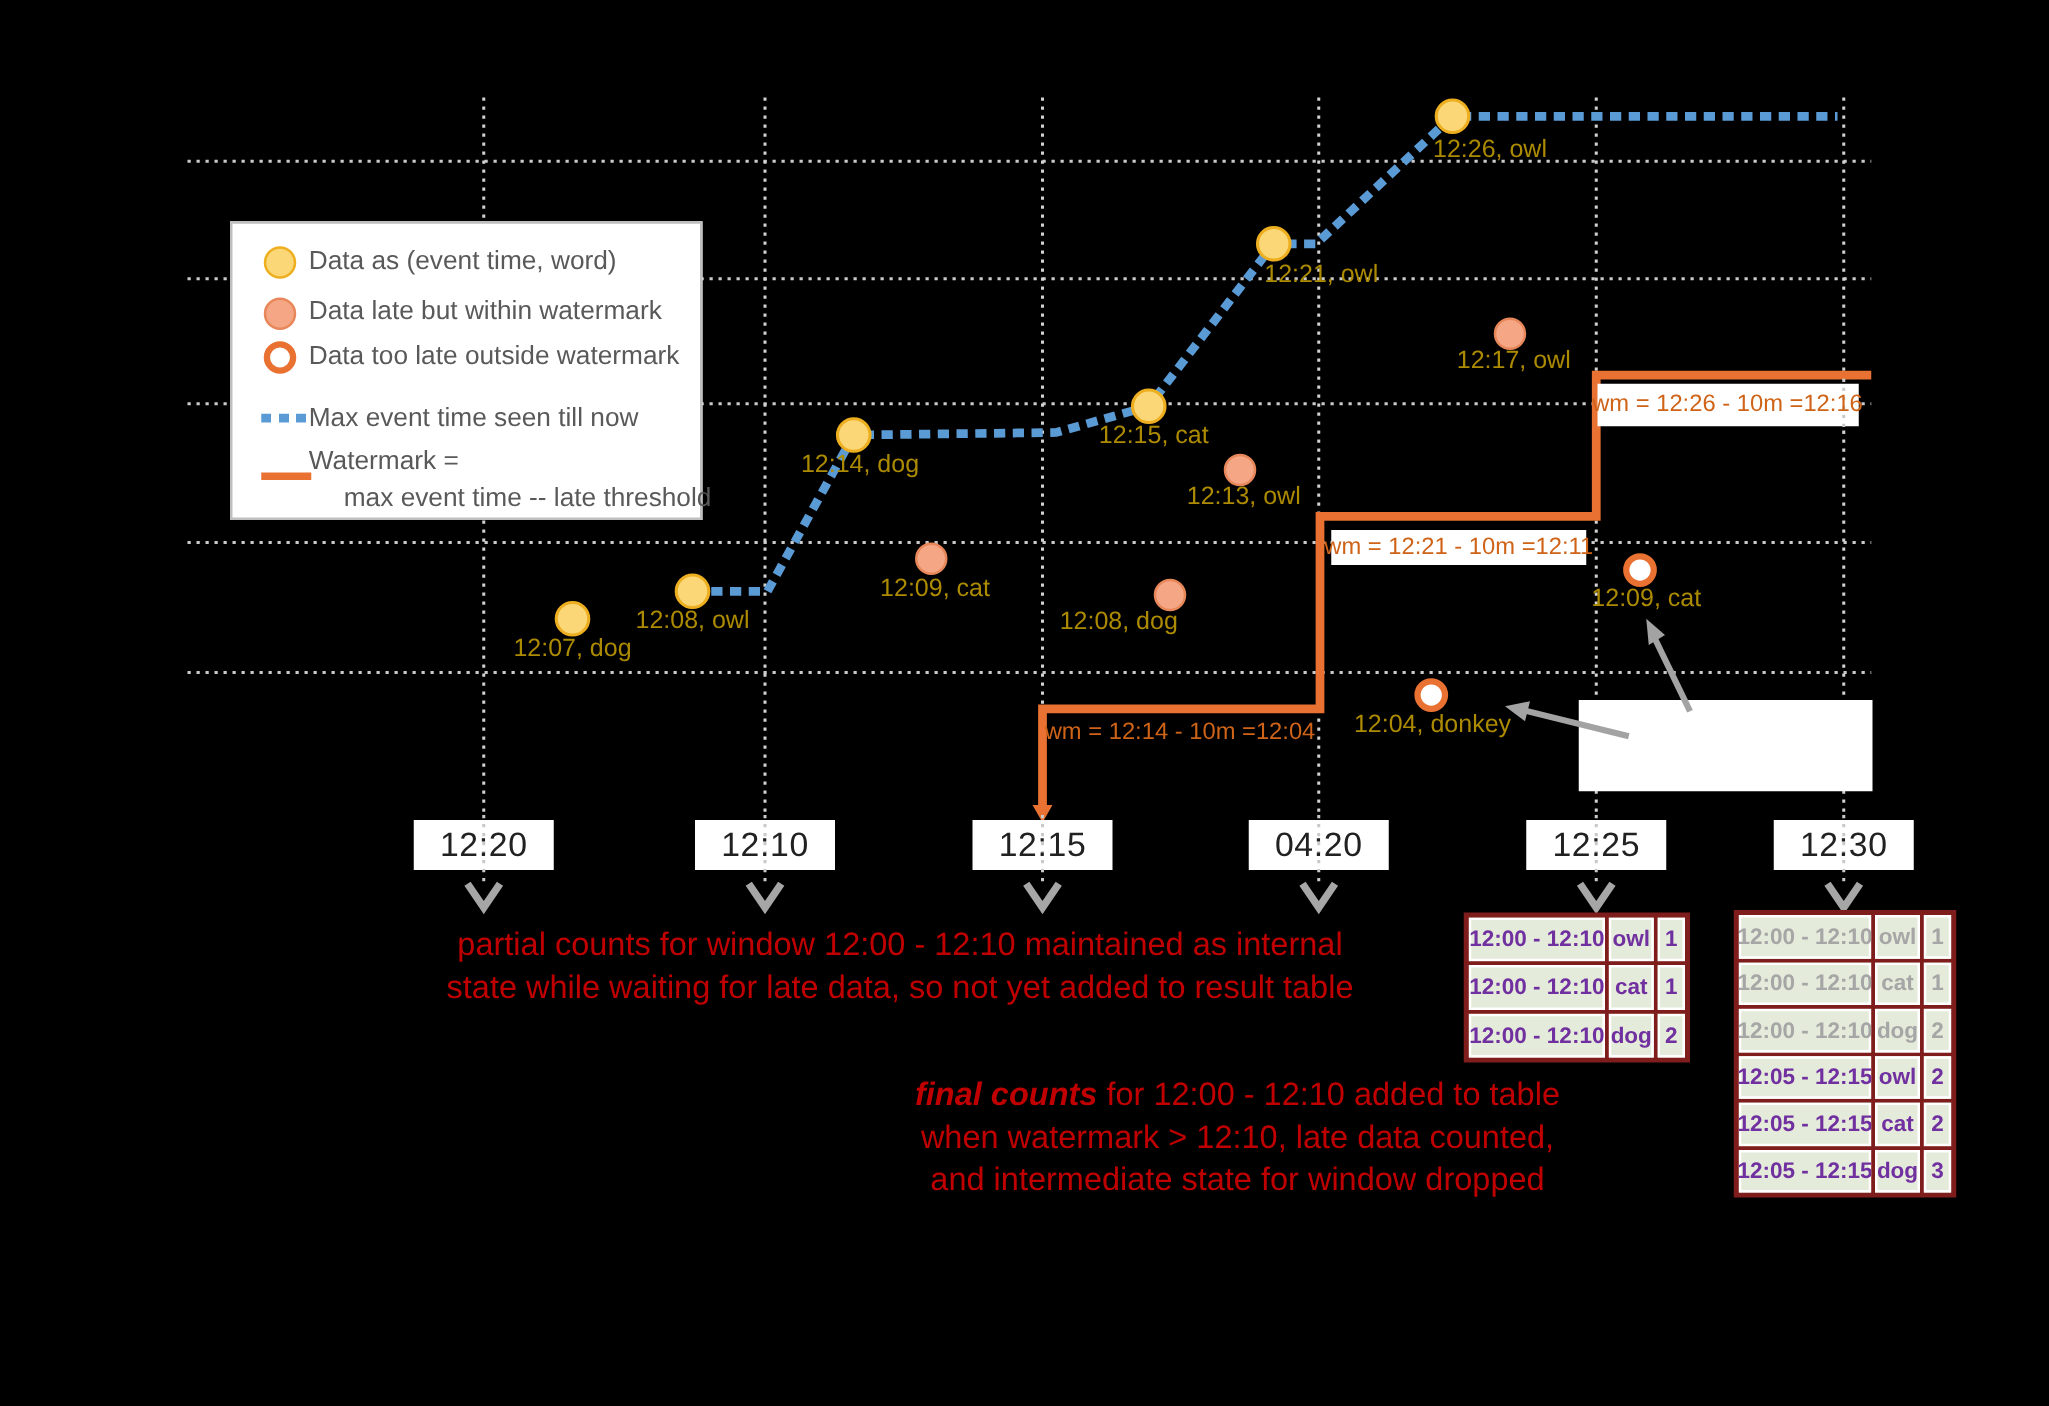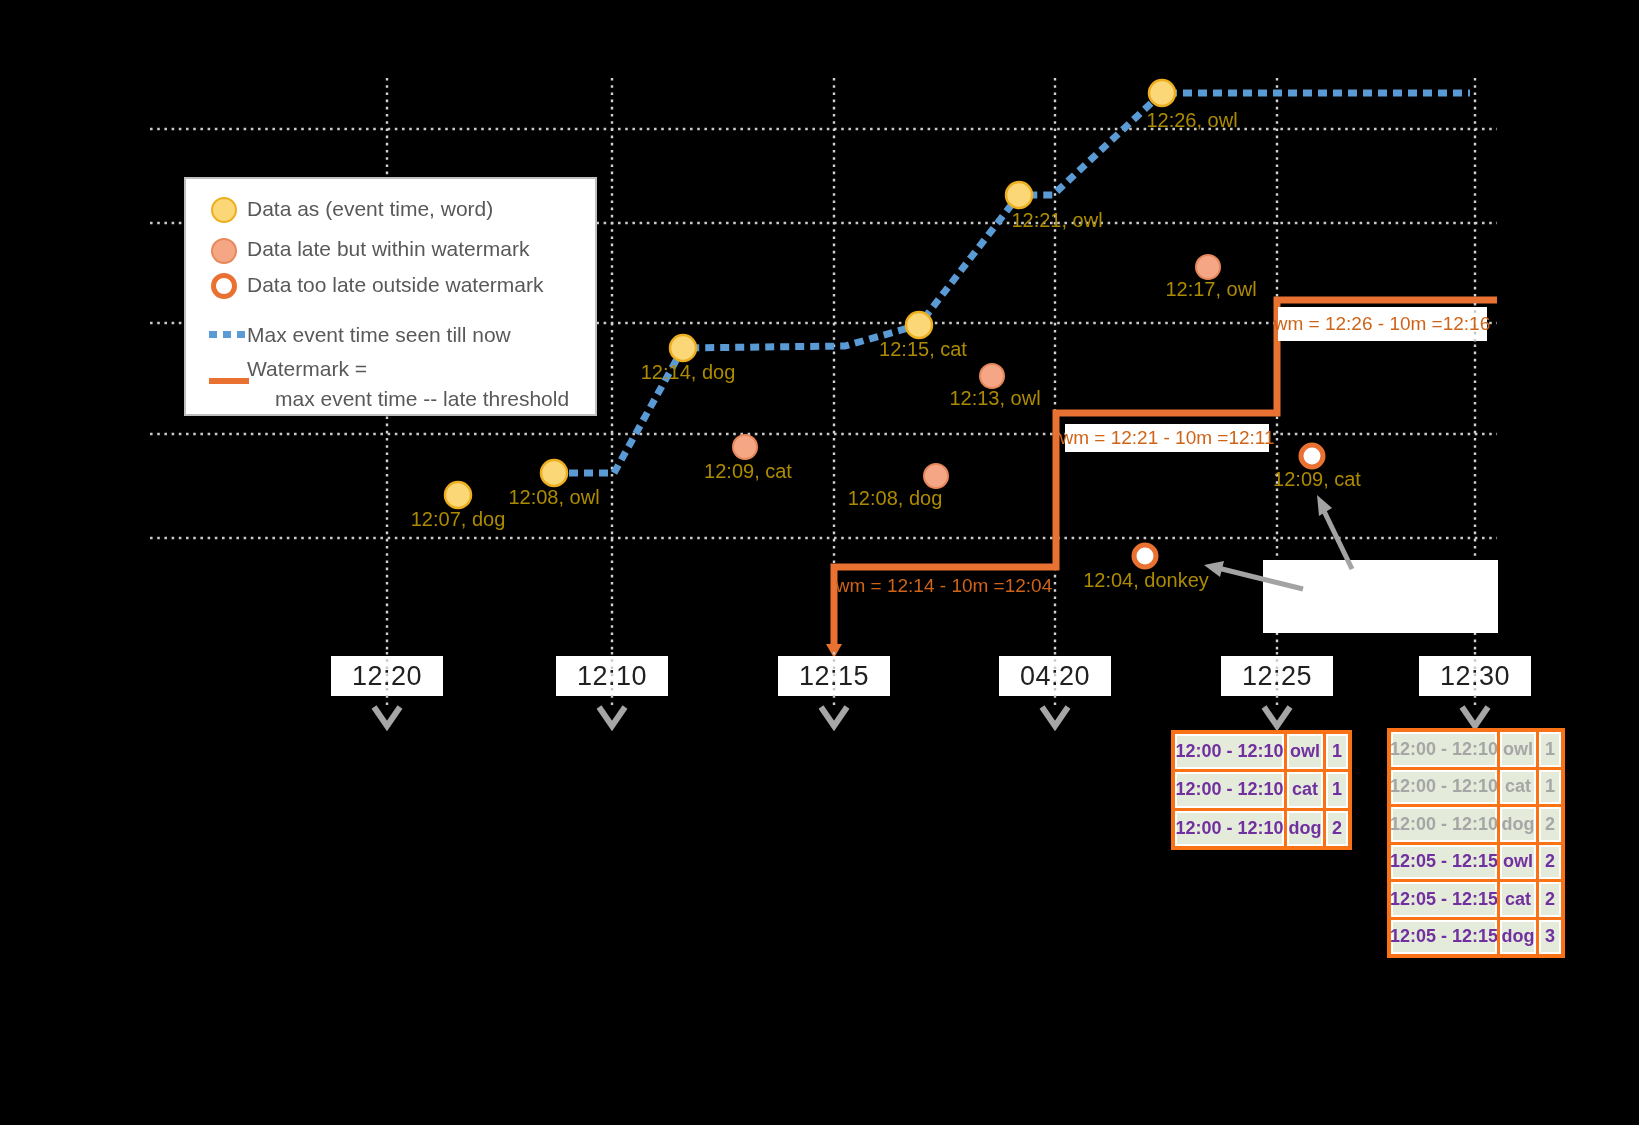--- a/index.html
+++ b/index.html
@@ -10,36 +10,36 @@
   .ctr{transform:translate(-50%,-50%);white-space:nowrap;}
   .pt-label{font-size:20px;color:#AD8B00;}
   .wm-label{font-size:19px;color:#CF6418;}
   .time-label{font-size:27px;color:#212121;letter-spacing:0.5px;}
   .red-note{color:#C00000;font-size:26px;line-height:34px;text-align:center;
             transform:translateX(-50%);white-space:nowrap;}
   .red-note em{font-style:italic;font-weight:700;}
   .callout-text{font-size:22px;line-height:30px;color:#262626;text-align:center;
             transform:translateX(-50%);white-space:nowrap;}
   
-  .legend{left:184px;top:177px;width:413px;height:239px;background:#fff;
+  .legend{left:184px;top:177px;width:378px;height:239px;background:#fff;
           border:2px solid #BFBFBF;box-sizing:border-box;}
   .lg-text{position:absolute;left:61px;font-size:21px;line-height:26px;
            color:#595959;white-space:nowrap;}
   .mk{position:absolute;}
   .mk-yellow{left:25px;top:18px;width:22px;height:22px;border-radius:50%;
              background:#FBD778;border:2px solid #EDAF1F;}
   .mk-salmon{left:25px;top:59px;width:22px;height:22px;border-radius:50%;
              background:#F4A685;border:2px solid #E8875A;}
   .mk-open{left:25px;top:94px;width:16px;height:16px;border-radius:50%;
            background:#fff;border:5px solid #E97132;}
   .mk-dash{left:23px;top:152px;width:42px;height:7px;
            background:repeating-linear-gradient(90deg,#5B9BD5 0 8px,rgba(0,0,0,0) 8px 14px);}
   .mk-line{left:23px;top:199px;width:40px;height:6px;background:#E97132;}
   
-  .rtable{display:grid;background:#f97316;padding:4px;gap:3px;box-sizing:border-box;
+  .rtable{display:grid;background:#7f1d1d;padding:4px;gap:3px;box-sizing:border-box;
           grid-template-columns:1fr 36px 22px;grid-auto-rows:1fr;}
   .tcell{display:flex;align-items:center;justify-content:center;background:#E5EBDA;
          box-shadow:inset 0 0 0 2px #fff;color:#7030A0;font-weight:700;font-size:18px;
          white-space:nowrap;overflow:hidden;}
   .tcell.dim{color:#A6A6A6;}
 </style>
 </head>
 <body>
 
 <div class="stage">
@@ -158,20 +158,29 @@
   <div class="abs ctr wm-label" style="left:1382px;top:324px">wm = 12:26 - 10m =12:16</div>
 
   <div class="abs ctr time-label" style="left:387px;top:676px">12:20</div>
   <div class="abs ctr time-label" style="left:612px;top:676px">12:10</div>
   <div class="abs ctr time-label" style="left:834px;top:676px">12:15</div>
   <div class="abs ctr time-label" style="left:1055px;top:676px">04:20</div>
   <div class="abs ctr time-label" style="left:1277px;top:676px">12:25</div>
   <div class="abs ctr time-label" style="left:1475px;top:676px">12:30</div>
 
 
+  <div class="abs red-note" style="left:720px;top:738px">
+    <div>partial counts for window 12:00 - 12:10 maintained as internal</div>
+    <div>state while waiting for late data, so not yet added  to result table</div>
+  </div>
+  <div class="abs red-note" style="left:990px;top:858px">
+    <div><em>final counts</em><span> for 12:00 - 12:10 added to table</span></div>
+    <div>when watermark &gt; 12:10, late data counted,</div>
+    <div>and intermediate state for window dropped</div>
+  </div>
 
   <div class="abs rtable" style="left:1171px;top:730px;width:181px;height:120px">
     <div class="tcell">12:00 - 12:10</div>
     <div class="tcell">owl</div>
     <div class="tcell">1</div>
     <div class="tcell">12:00 - 12:10</div>
     <div class="tcell">cat</div>
     <div class="tcell">1</div>
     <div class="tcell">12:00 - 12:10</div>
     <div class="tcell">dog</div>

